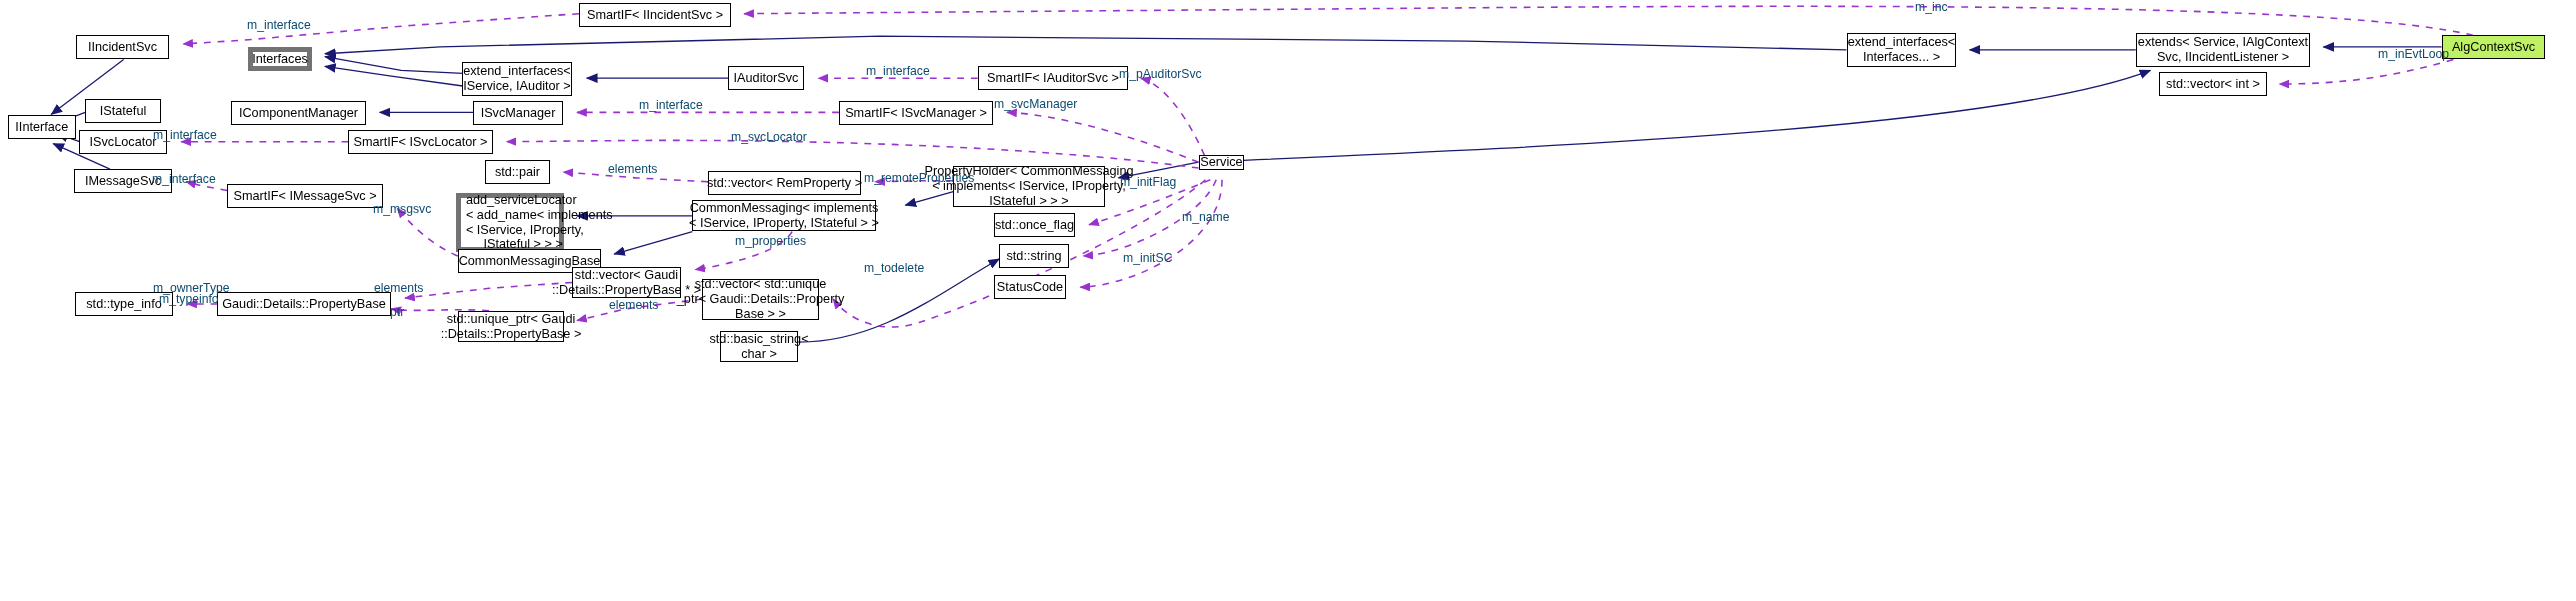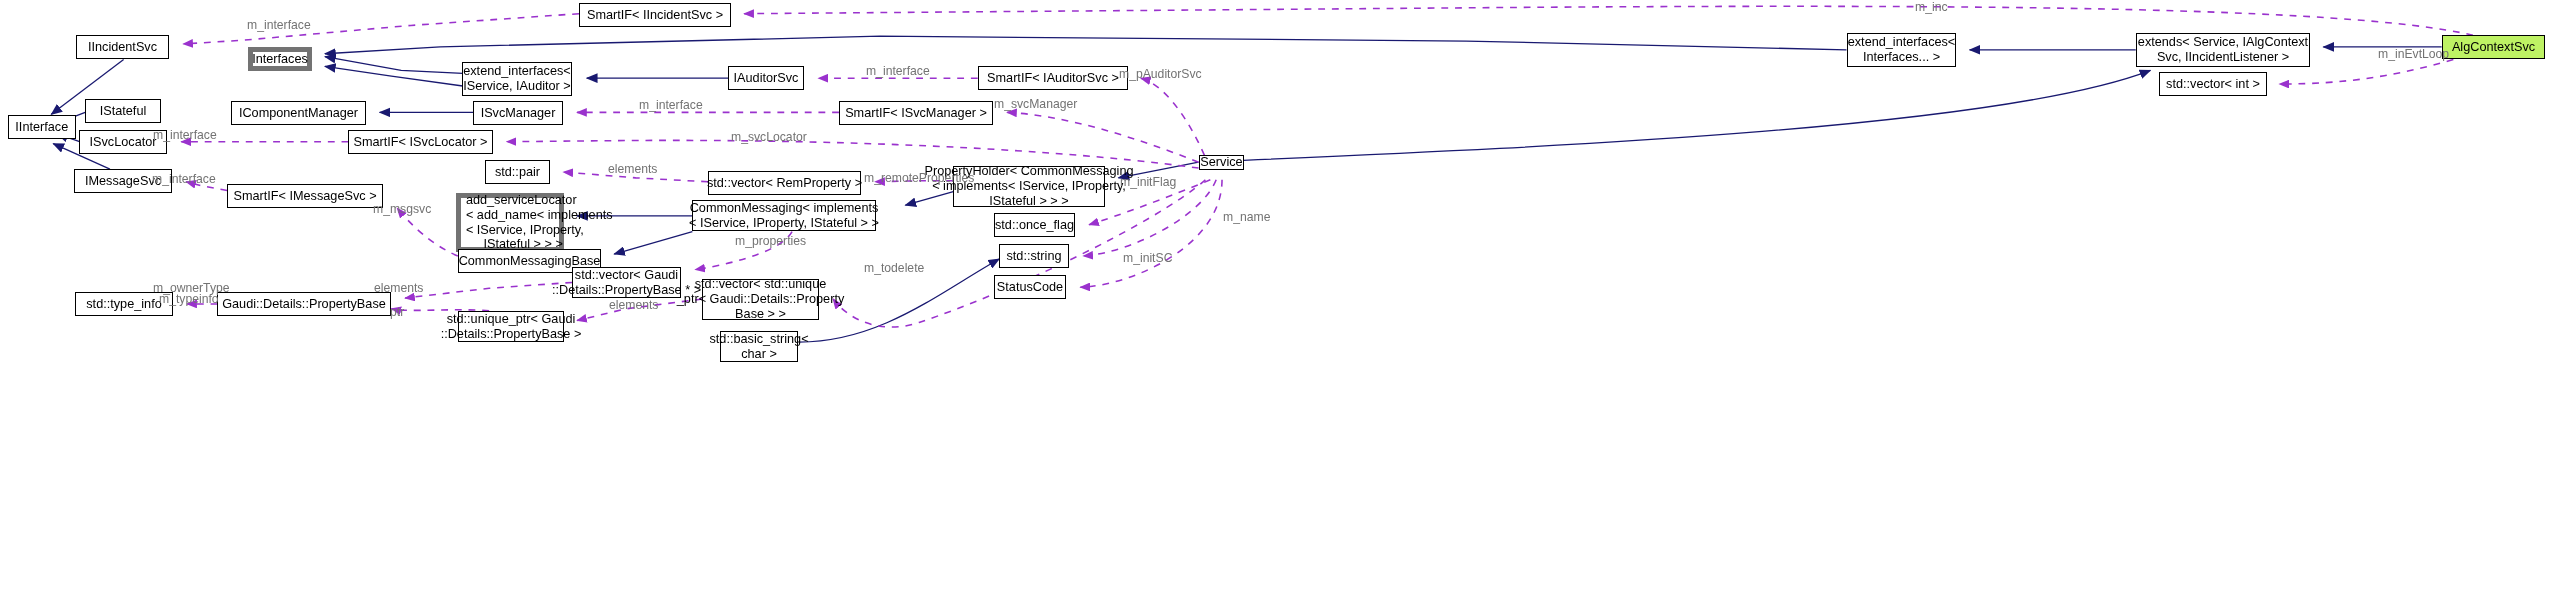--- a/index.html
+++ b/index.html
@@ -41,21 +41,21 @@
   .node.tleft {
     justify-content: flex-start;
     text-align: left;
     padding-left: 4.9px;
   }
   .edge-label {
     position: absolute;
     font-family: "Liberation Sans", sans-serif;
     font-size: 12.2px;
     line-height: 13.7px;
-    color: #737373;
+    color: #0c4a6e;
     white-space: pre;
     text-align: center;
     z-index: 6;
   }
   svg.wires {
     position: absolute;
     left: 0;
     top: 0;
     width: 2576px;
     height: 601px;
@@ -228,21 +228,21 @@
       <div class="edge-label" style="left: 1119px; top: 68px;">m_pAuditorSvc</div>
       <div class="edge-label" style="left: 153px; top: 129px;">m_interface</div>
       <div class="edge-label" style="left: 639px; top: 99px;">m_interface</div>
       <div class="edge-label" style="left: 994px; top: 98px;">m_svcManager</div>
       <div class="edge-label" style="left: 731px; top: 131px;">m_svcLocator</div>
       <div class="edge-label" style="left: 152px; top: 173px;">m_interface</div>
       <div class="edge-label" style="left: 373px; top: 203px;">m_msgsvc</div>
       <div class="edge-label" style="left: 608px; top: 163px;">elements</div>
       <div class="edge-label" style="left: 864px; top: 172px;">m_remoteProperties</div>
       <div class="edge-label" style="left: 1120px; top: 176px;">m_initFlag</div>
-      <div class="edge-label" style="left: 1183px; top: 211px; padding-left: 40px;">m_name</div>
+      <div class="edge-label" style="left: 1142px; top: 211px; padding-left: 40px;">m_name</div>
       <div class="edge-label" style="left: 1123px; top: 252px;">m_initSC</div>
       <div class="edge-label" style="left: 735px; top: 235px;">m_properties</div>
       <div class="edge-label" style="left: 864px; top: 262px;">m_todelete</div>
       <div class="edge-label" style="left: 374px; top: 282px;">elements</div>
       <div class="edge-label" style="left: 153px; top: 282px;">m_ownerType</div>
       <div class="edge-label" style="left: 159px; top: 293px;">m_typeinfo</div>
       <div class="edge-label" style="left: 390px; top: 306px;">ptr</div>
       <div class="edge-label" style="left: 609px; top: 299px;">elements</div>
     </div>
 

